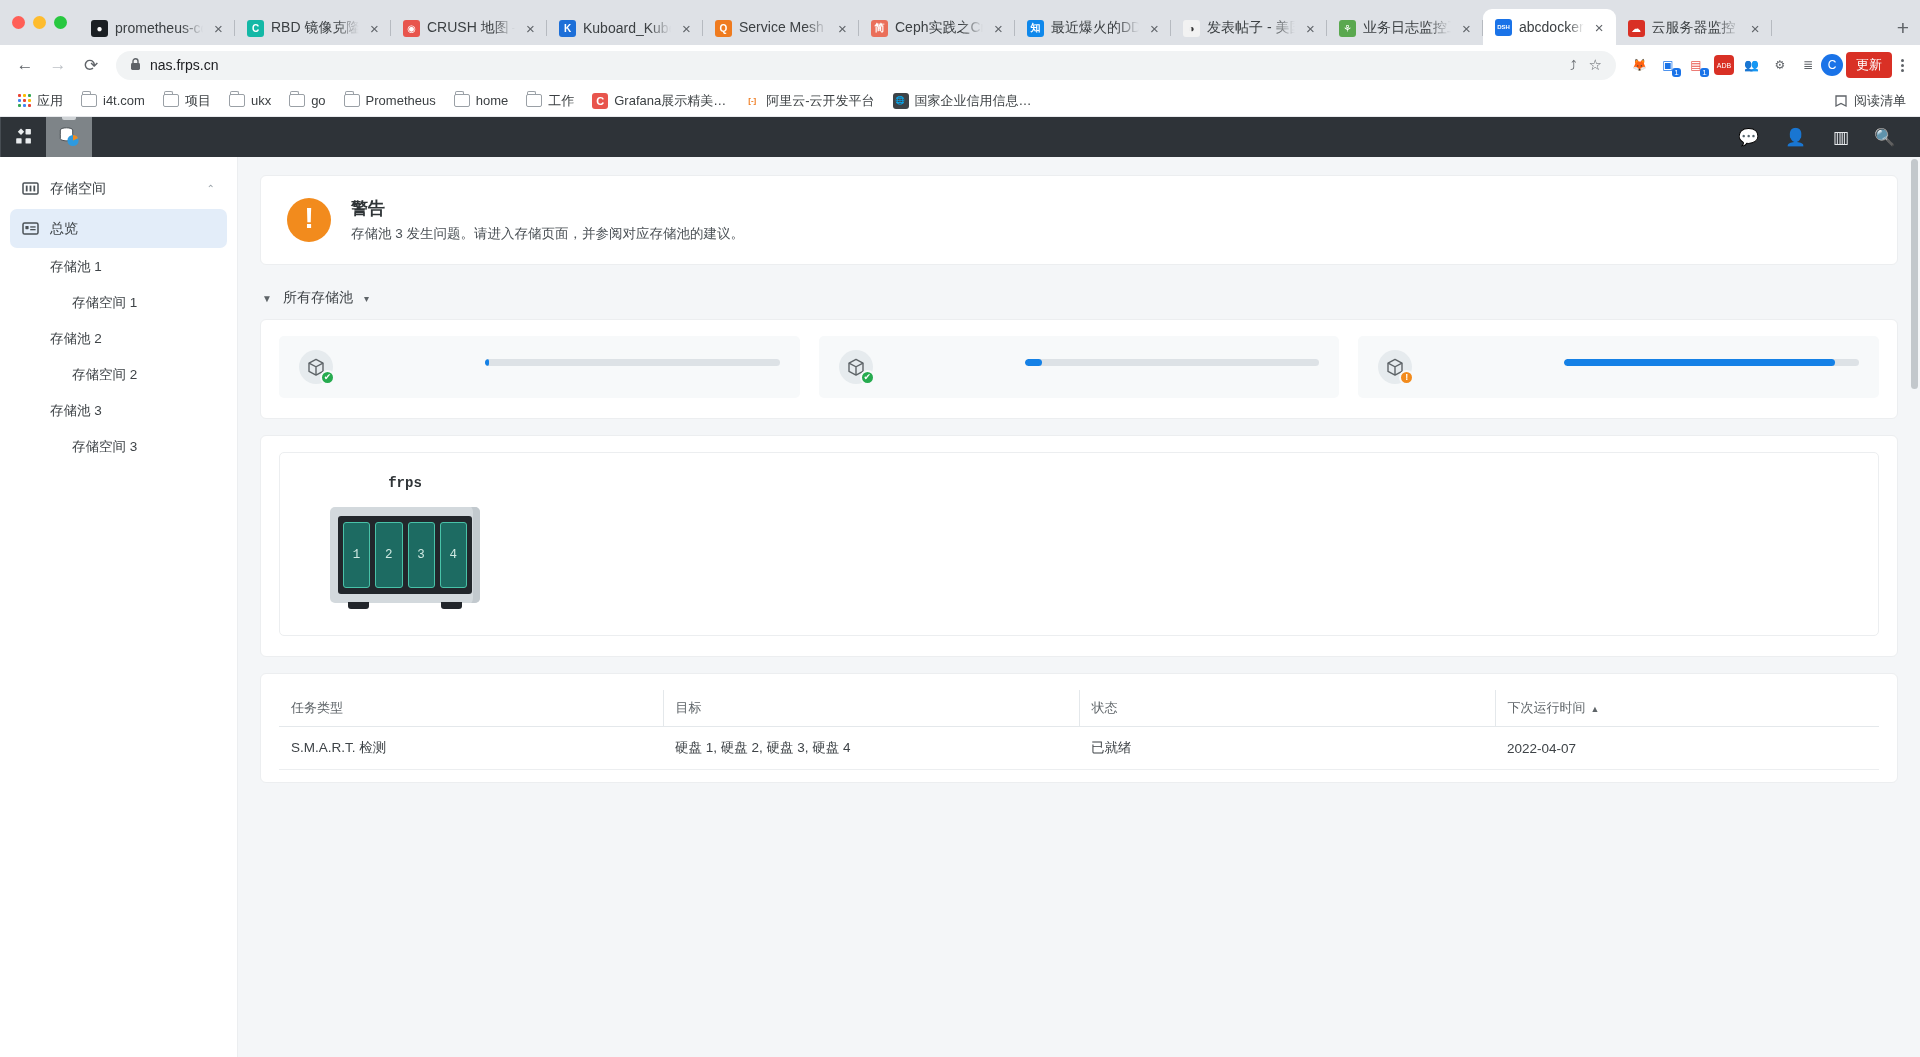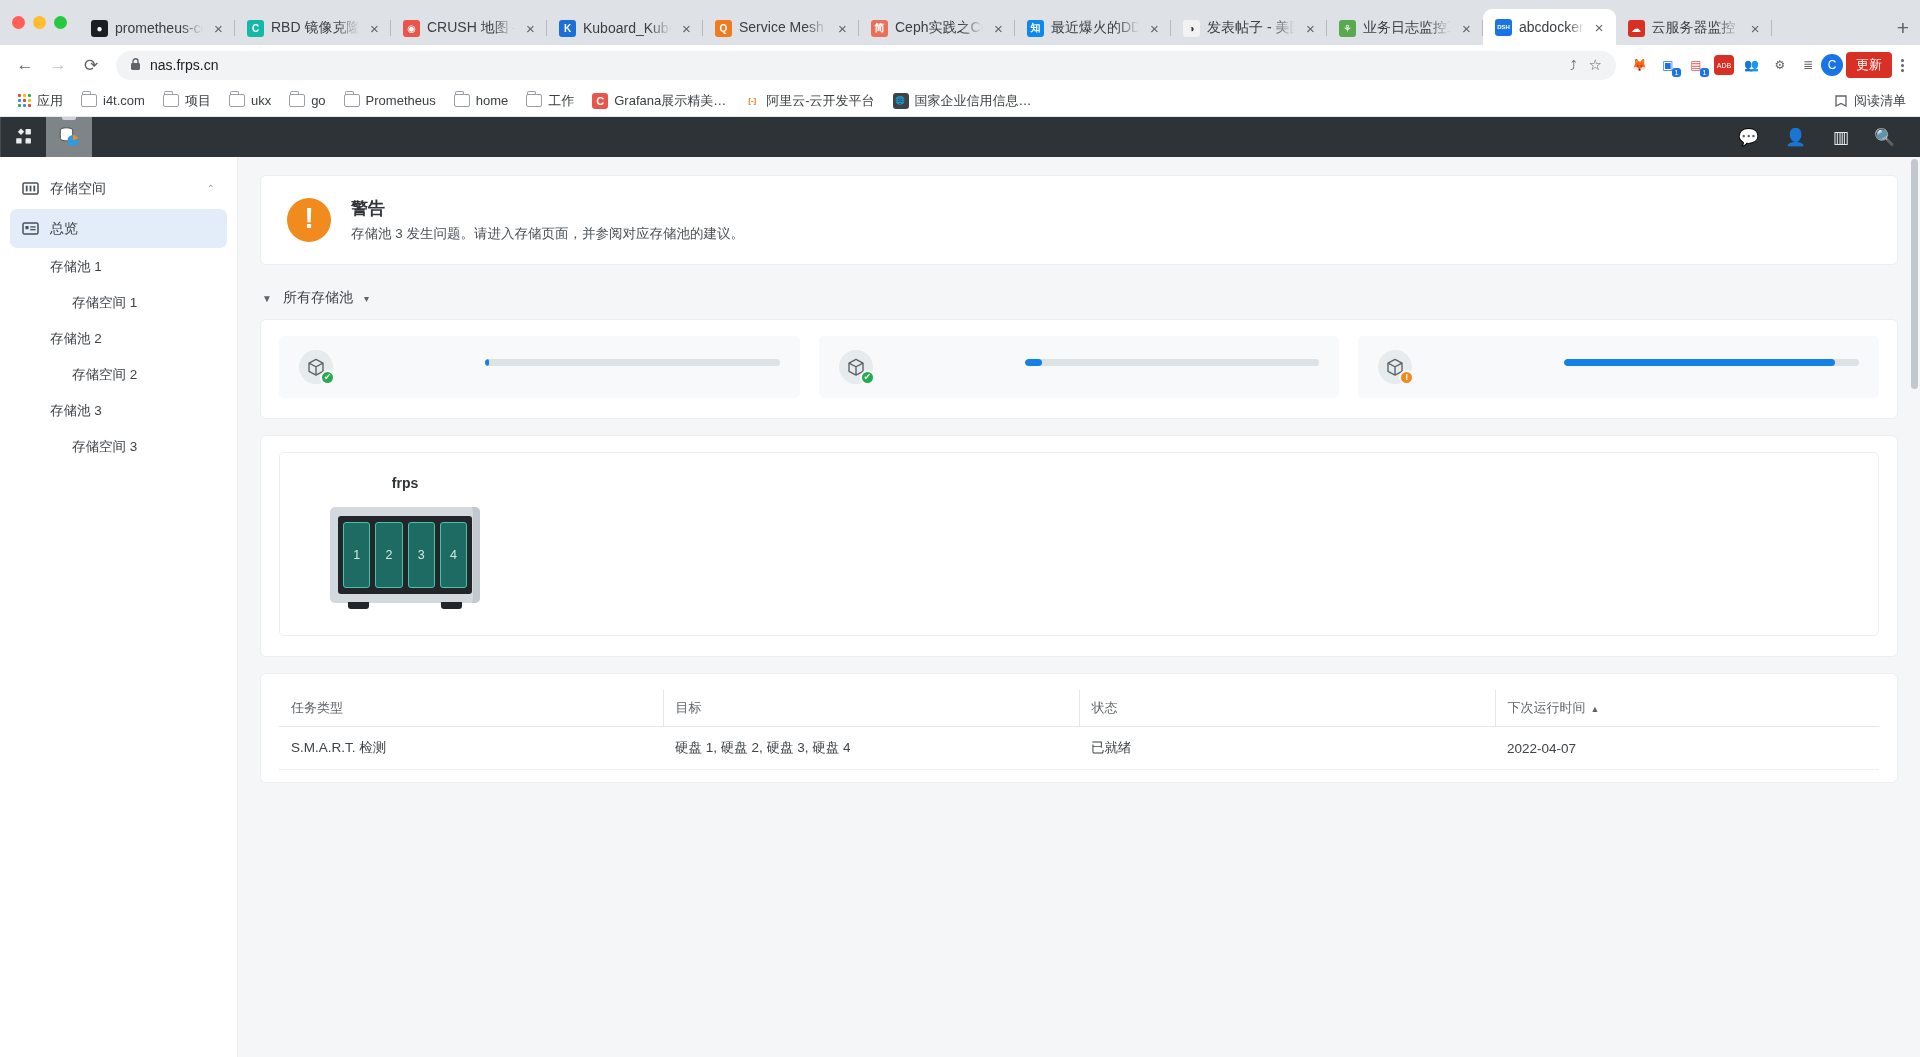--- a/index.html
+++ b/index.html
@@ -205,21 +205,21 @@
   .vol-names { min-width: 118px; }
   .vol-name { font-size: 13.5px; font-weight: bold; color: #2f3437; }
   .vol-pool { font-size: 13px; color: #8a9096; margin-top: 3px; }
   .vol-meter { flex: 1; min-width: 0; }
   .bar { height: 7px; border-radius: 4px; background: #dde2e6; overflow: hidden; }
   .bar-fill { height: 100%; border-radius: 4px; background: #1581e6; }
   .vol-nums { display: flex; align-items: baseline; margin-top: 10px; font-size: 13.5px; color: #4a5055; }
   .used { color: #1581e6; }
   .vol-pct { margin-left: auto; font-size: 13.5px; color: #4a5055; }
 
-  .diskbox { border: 1px solid #eceef0; border-radius: 5px; padding: 22px 26px 26px 26px; }
+  .diskbox { border: 1px solid #eceef0; border-radius: 5px; padding: 22px 26px 26px 26px; font-family: Liberation Mono, monospace; }
   .nas-label { font-size: 14px; font-weight: bold; color: #2f3437; text-align: center; width: 150px; margin-left: 24px; }
   .nas-unit { width: 150px; margin: 16px 0 0 24px; position: relative; }
   .nas-body {
     background: #d3d9dd; border-radius: 5px; padding: 9px 8px; display: flex;
     box-shadow: inset -10px 0 0 -3px #c2c9ce;
   }
   .nas-bays {
     background: #22262b; border-radius: 3px; padding: 6px 5px; display: flex; gap: 5px; flex: 1;
   }
   .bay {

